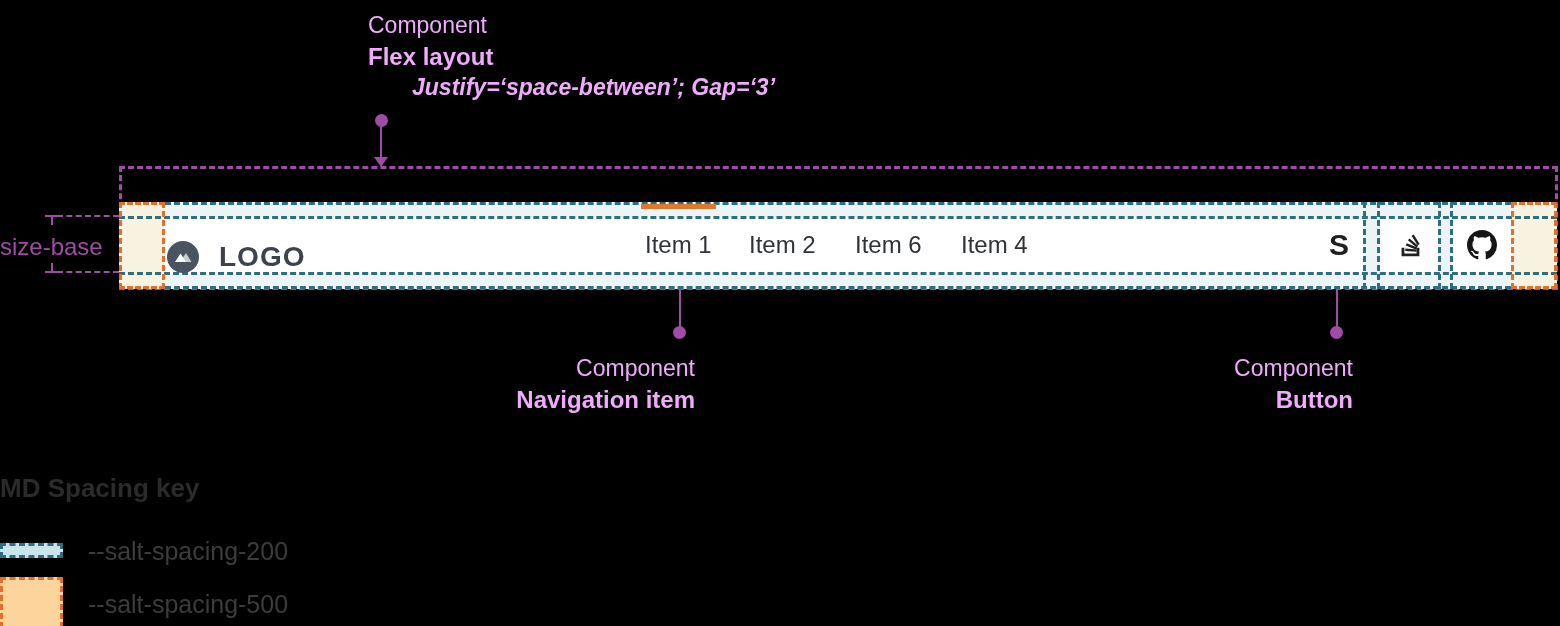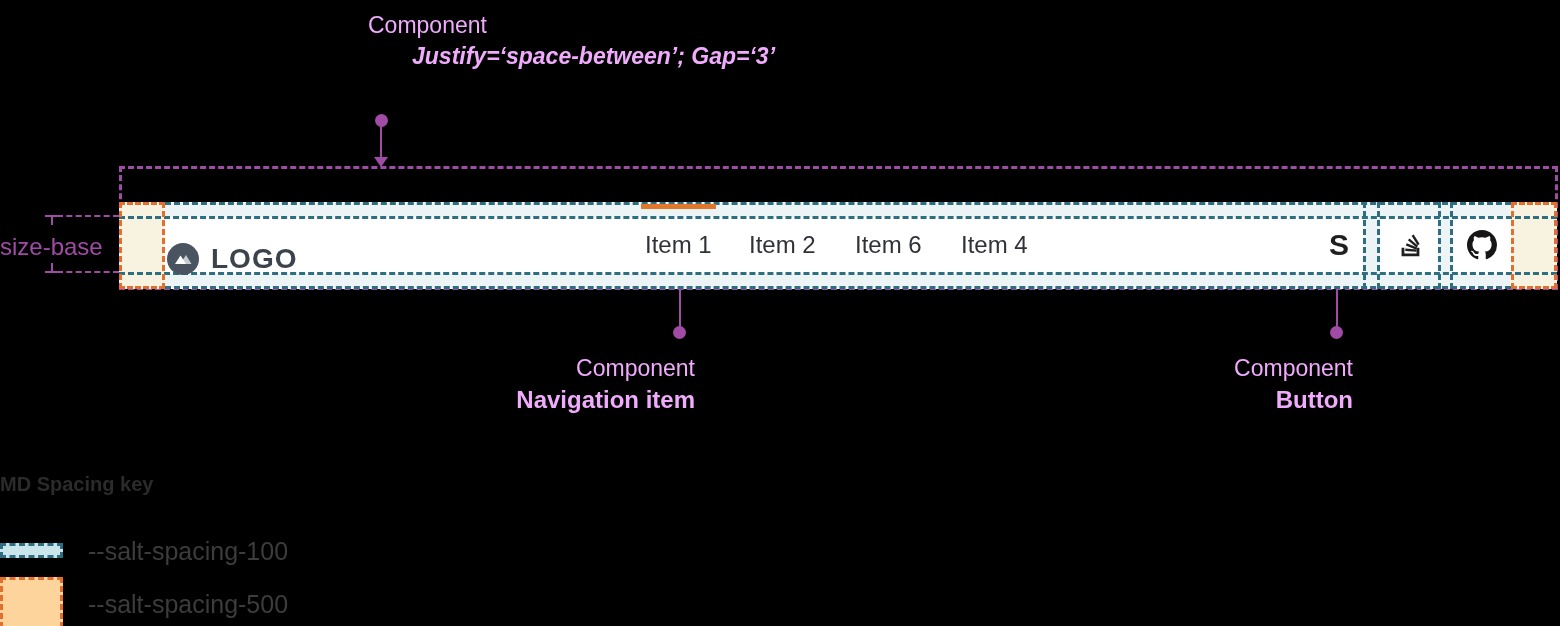--- a/index.html
+++ b/index.html
@@ -26,48 +26,49 @@
   
   .navbar{position:absolute;left:119px;top:202px;width:1438px;height:87px;background:#fff;z-index:2;}
   .fill300{position:absolute;top:0;height:87px;width:46px;background:#f8f2e1;}
   .fill100h{position:absolute;left:46px;width:1346px;height:14px;background:#edf4f6;}
   .fill100v{position:absolute;top:0;height:87px;background:#edf4f6;}
   .tealh{position:absolute;height:0;border-top:3px dashed #2d6f80;}
   .tealv{position:absolute;width:0;top:0;height:87px;border-left:3px dashed #2d6f80;}
   .obox{position:absolute;top:0;width:46px;height:87px;border:3px dashed #e2702c;box-sizing:border-box;}
   .indicator{position:absolute;left:522px;top:2px;width:75px;height:5px;background:#e1772b;}
 
-  .logo{position:absolute;left:48px;top:29px;height:56px;display:flex;align-items:center;gap:12px;cursor:default;}
+  .logo{position:absolute;left:48px;top:15px;height:56px;display:flex;align-items:flex-end;gap:20px;cursor:default;}
   .logo-text{font-size:28px;font-weight:700;color:#3d434d;letter-spacing:1px;}
   .navitem{position:absolute;top:15px;height:56px;display:flex;align-items:center;
            font-size:24px;color:#2f3237;}
   .sglyph{position:absolute;left:1206px;top:15px;width:28px;height:56px;display:flex;
           align-items:center;justify-content:center;font-size:30px;font-weight:700;color:#1f1f1f;}
   .iconbtn{position:absolute;top:28px;width:30px;height:30px;}
 
   
   .pdash{position:absolute;height:0;border-top:2px dashed #a04ba5;}
   .psolid{position:absolute;background:#a04ba5;}
   .size-base-label{position:absolute;left:0;top:233px;font-size:24px;color:#a04ba5;}
 
   
-  .legend-title{position:absolute;left:0;top:473px;font-size:20px;font-weight:700;color:#2b2b2b;}
+  .legend-title{position:absolute;left:0;top:473px;font-size:26px;font-weight:700;color:#2b2b2b;}
   .swatch100{position:absolute;left:0;top:543px;width:63px;height:15px;background:#c9e4ea;
              border:3px dashed #2d6f80;box-sizing:border-box;}
   .swatch300{position:absolute;left:0;top:577px;width:63px;height:60px;background:#fcd49c;
              border:3px dashed #e2702c;box-sizing:border-box;}
   .legend-label{position:absolute;left:88px;font-size:25px;color:#3c3c3c;}
 </style>
 </head>
 <body>
 
 <div class="canvas">
 
   <div class="abs ann" style="left:368px;top:10px;">
     <div class="eyebrow">Component</div>
+    <div class="title">Flex layout</div>
     <div class="detail">Justify=‘space-between’; Gap=‘3’</div>
   </div>
   <div>
     <div class="adot" style="left:375px;top:114px;"></div>
     <div class="aline" style="left:380px;top:126px;height:32px;"></div>
     <div class="ahead-down" style="left:374px;top:157px;"></div>
   </div>
 
   <div class="flexbox-outline"></div>
 
@@ -162,17 +163,17 @@
     <div class="aline" style="left:1336px;top:277px;height:54px;"></div>
     <div class="adot" style="left:1330px;top:326px;"></div>
   </div>
   <div class="abs ann right" style="right:207px;top:353px;">
     <div class="eyebrow">Component</div>
     <div class="title">Button</div>
   </div>
 
   <div class="legend-title">MD Spacing key</div>
   <div class="swatch100"></div>
-  <div class="legend-label" style="top:537px;">--salt-spacing-100</div>
+  <div class="legend-label" style="top:537px;">--salt-spacing-200</div>
   <div class="swatch300"></div>
   <div class="legend-label" style="top:590px;">--salt-spacing-500</div>
 
 </div>
 
 </body></html>

